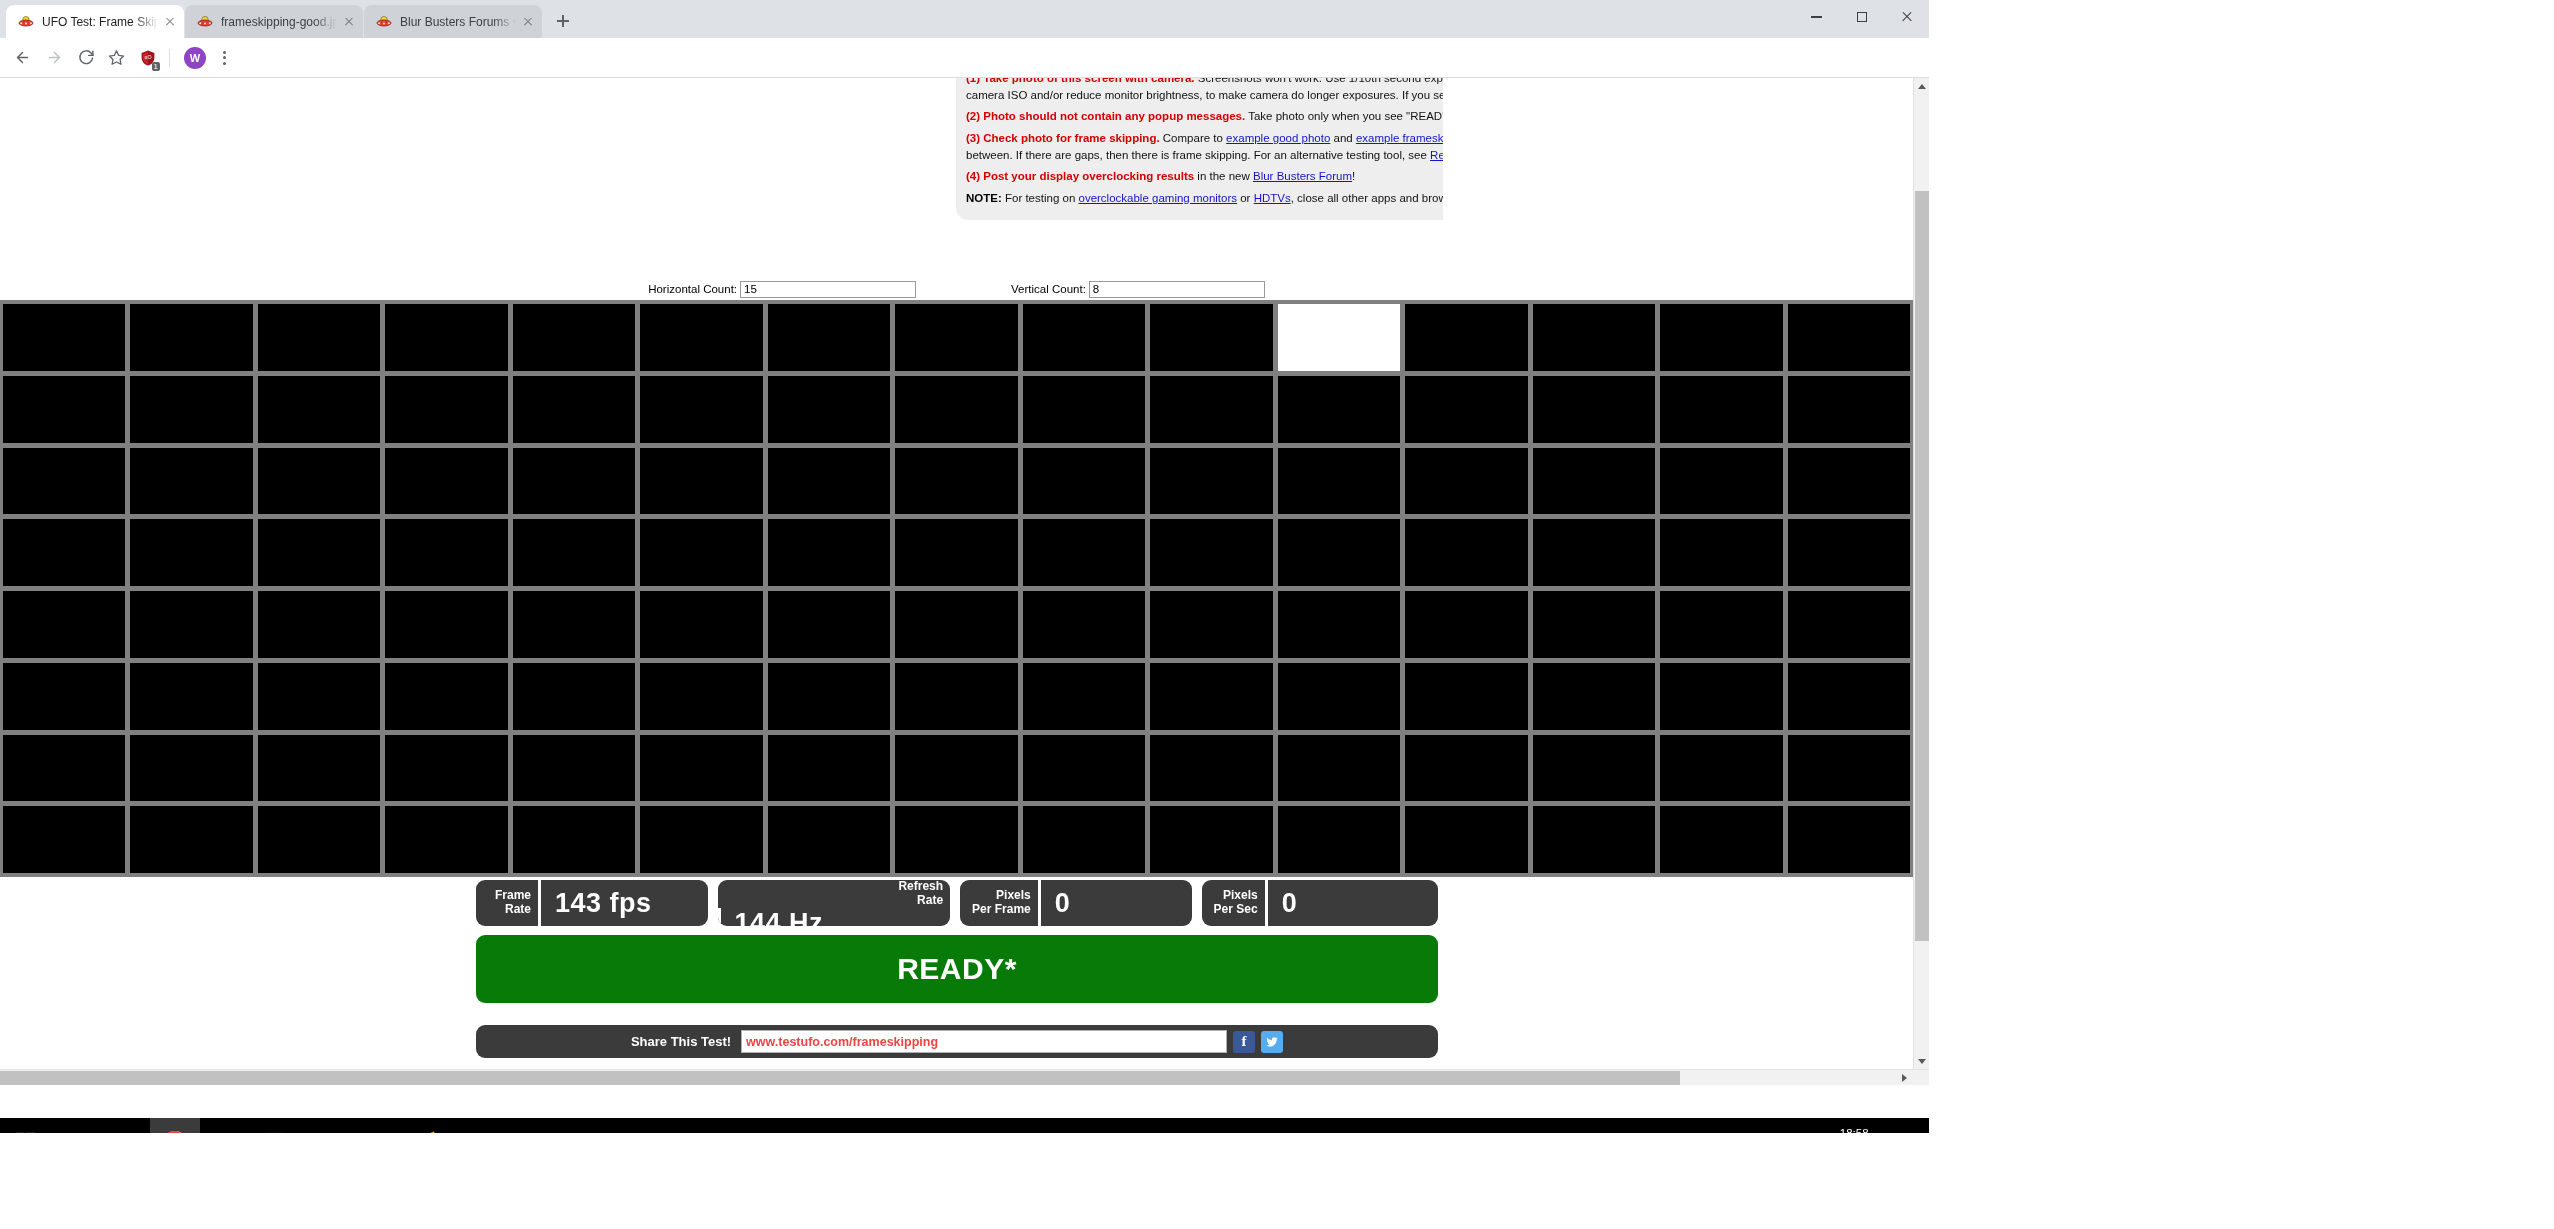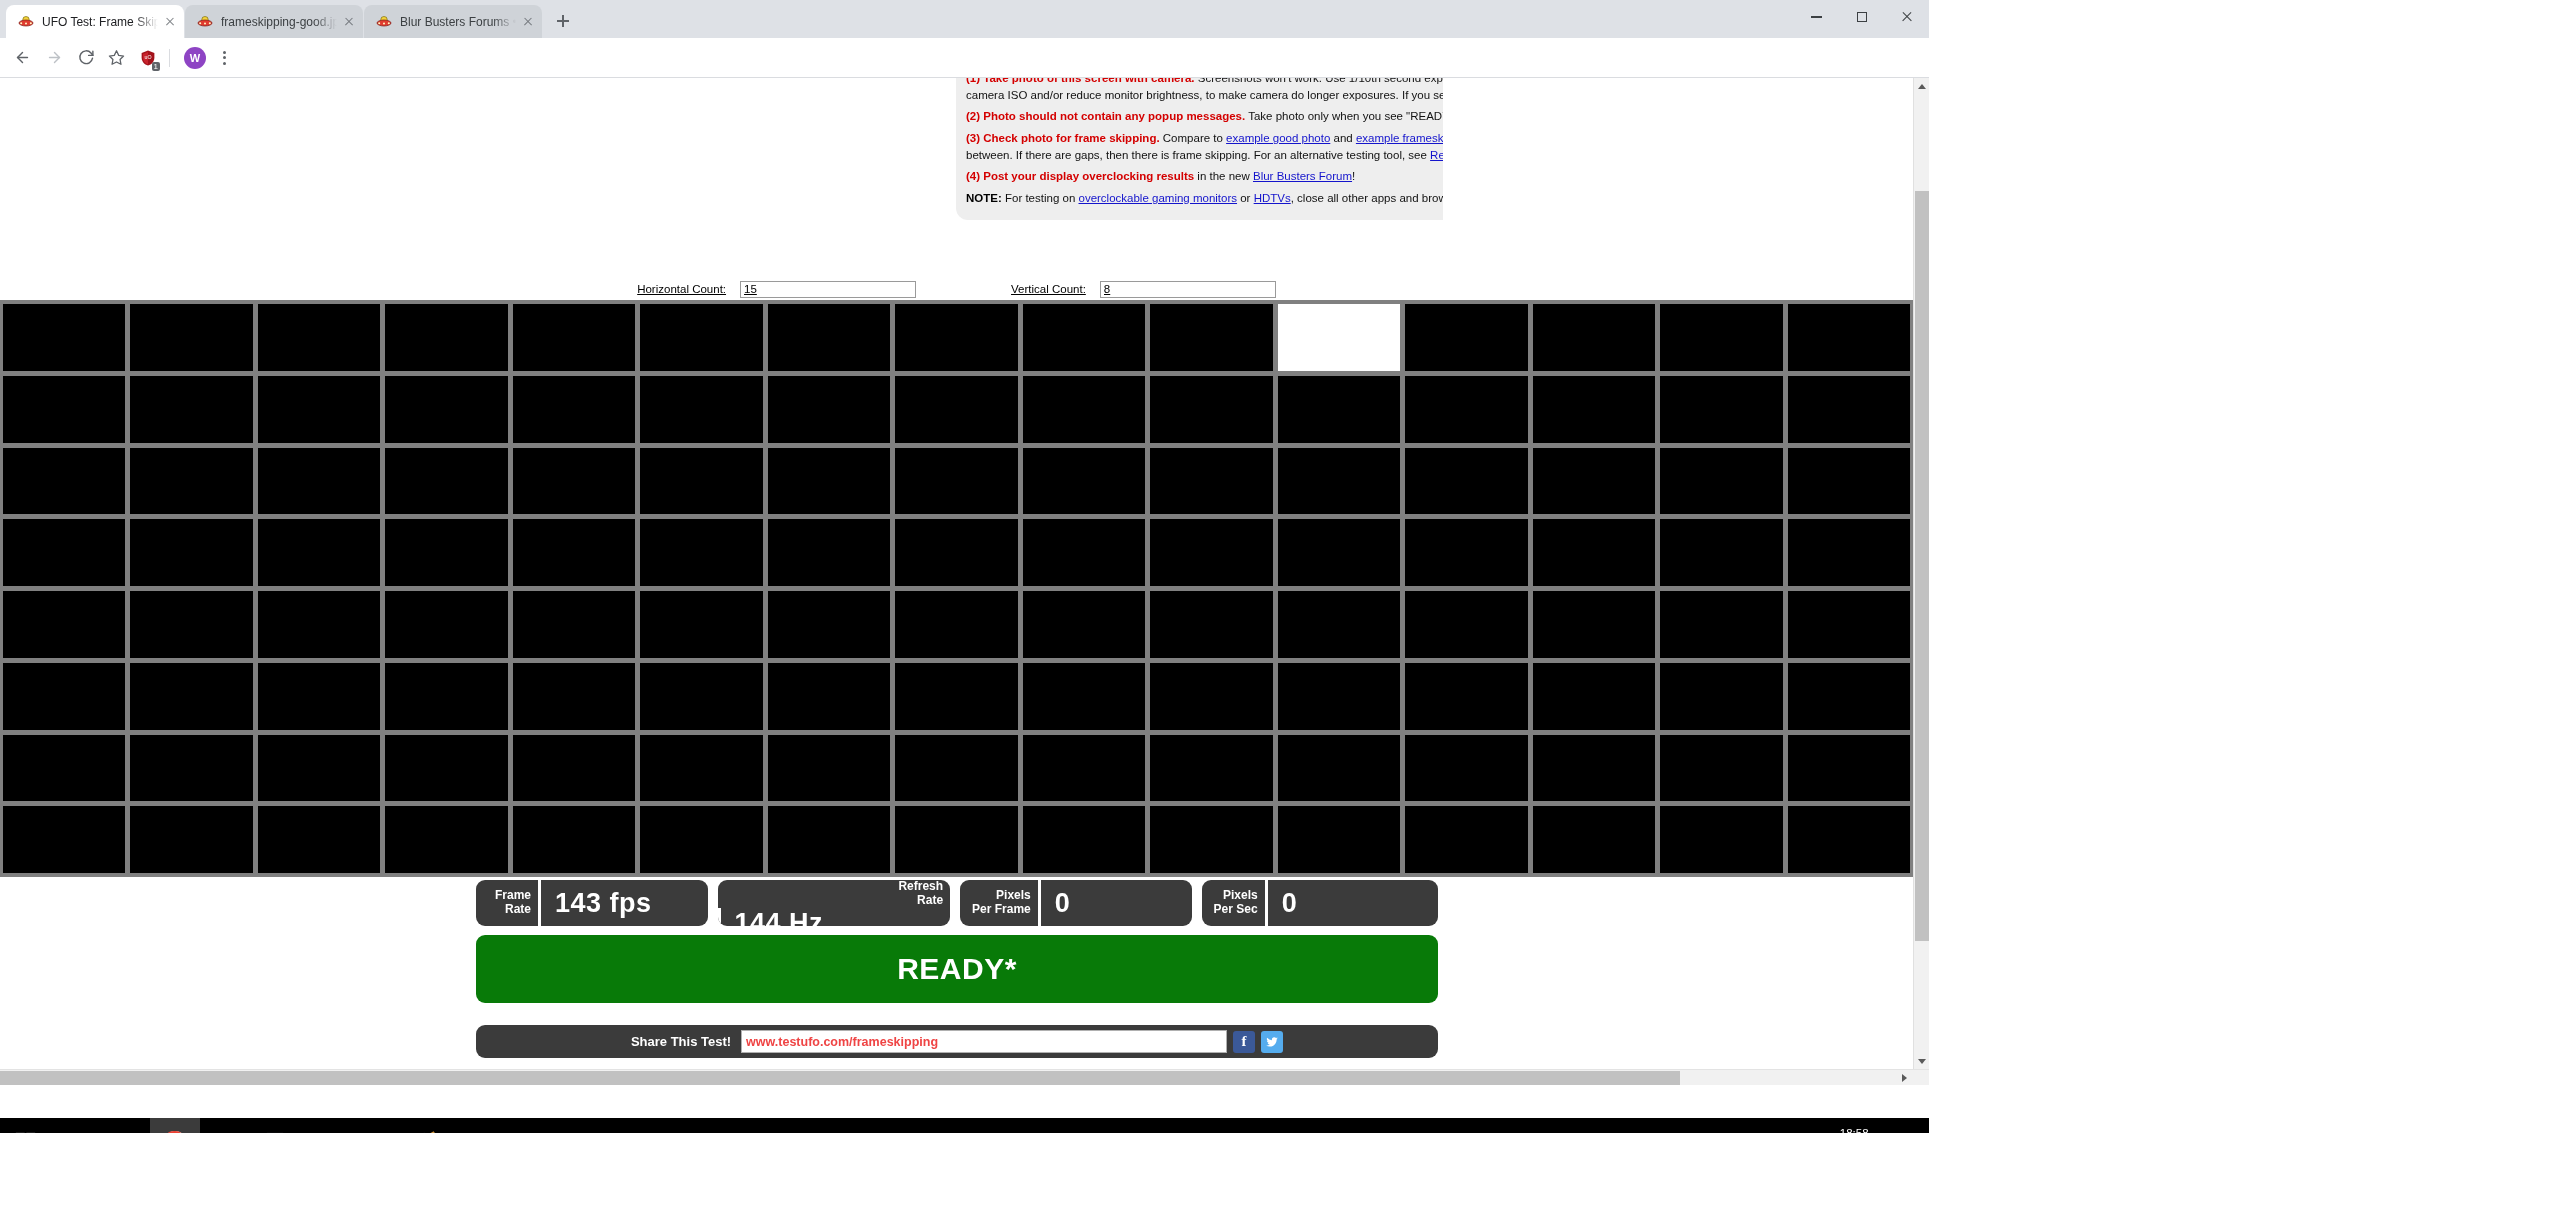--- a/index.html
+++ b/index.html
@@ -169,21 +169,21 @@
   #instr-clip { position:absolute; left:478px; top:0; width:965px; height:147px; overflow:hidden; }
 
   
   #counts-row {
     position: absolute; left: 0; top: 200px;
     width: 1913px; height: 22px;
     display: flex; align-items: center; justify-content: center;
     gap: 95px;
     font-size: 11.5px; color: #000;
   }
-  .count-group { display: flex; align-items: center; gap: 14px; text-decoration: underline; }
+  .count-group { display: flex; align-items: center; gap: 3px; }
   .count-input {
     width: 176px; height: 17px;
     border: 1px solid #9a9a9a; background: #fff;
     font-size: 11.5px; padding: 0 3px;
     font-family: "Liberation Sans", sans-serif;
     color: #000;
   }
 
   
   #grid-wrap {

